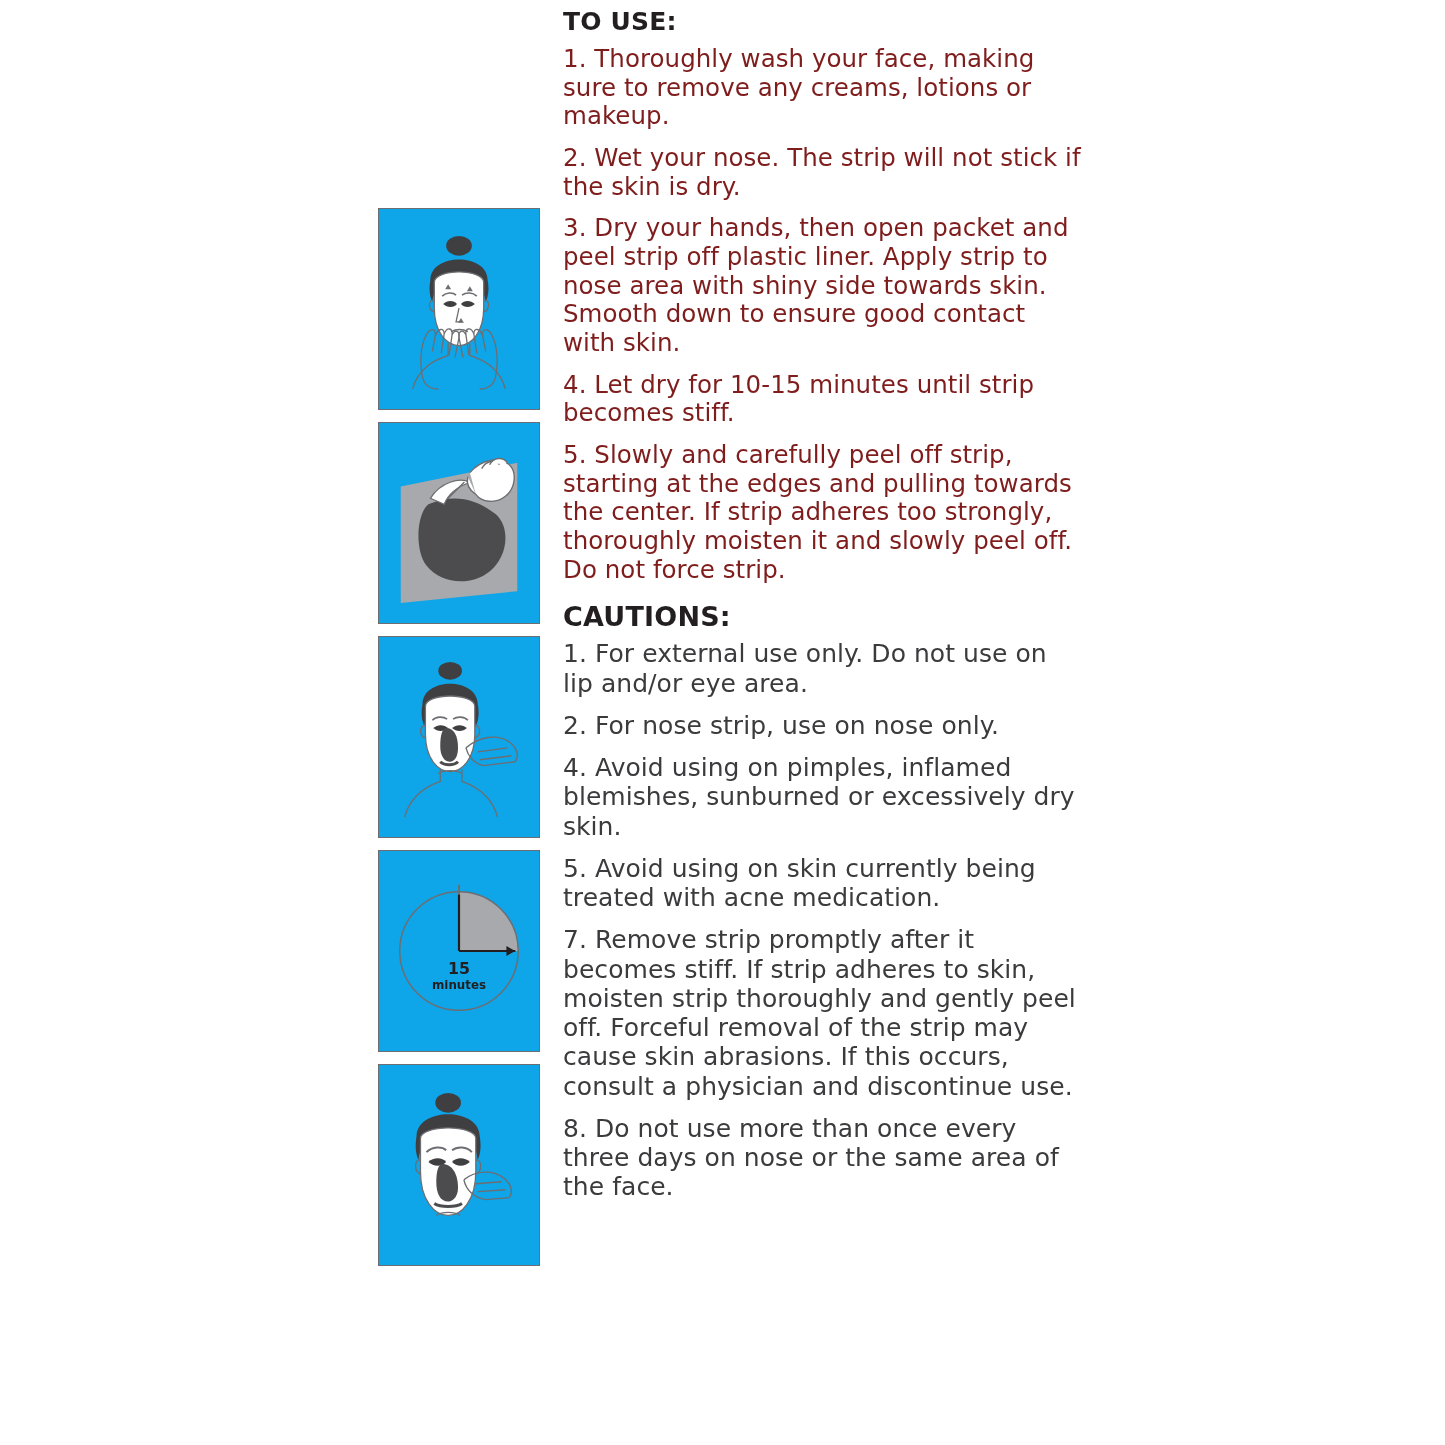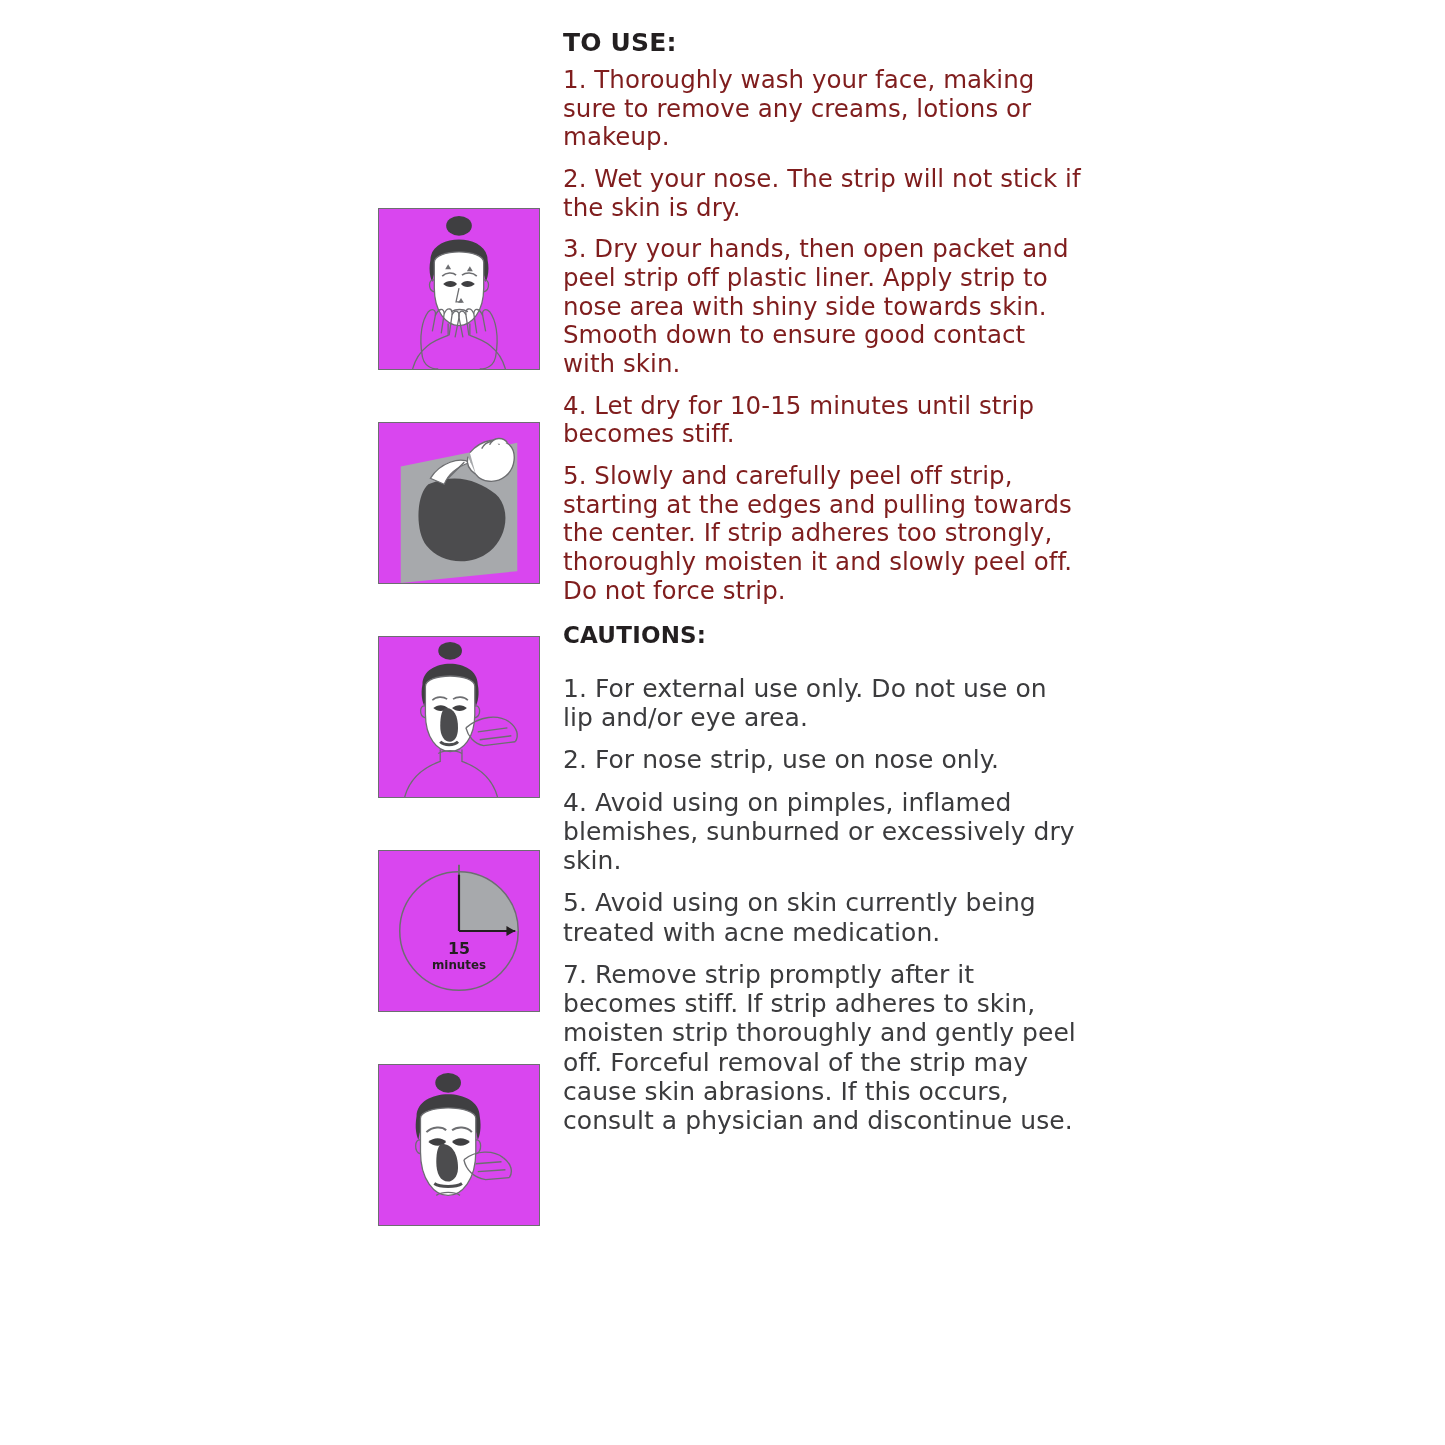--- a/index.html
+++ b/index.html
@@ -26,54 +26,54 @@
     position: absolute;
     left: 378px;
     top: 0;
     width: 170px;
     height: 1445px;
   }
   .fig {
     position: absolute;
     left: 0;
     width: 162px;
-    height: 162px;
+    height: 202px;
     border: 1.5px solid #6d6e71;
-    background: #d946ef;
+    background: #0ea5e9;
     box-sizing: border-box;
     overflow: hidden;
   }
   .fig svg { display: block; width: 100%; height: 100%; }
 
   .fig-1 { top: 208px; }
   .fig-2 { top: 422px; }
   .fig-3 { top: 636px; }
   .fig-4 { top: 850px; }
   .fig-5 { top: 1064px; }
 
   
   .content {
     position: absolute;
     left: 563px;
-    top: 29px;
+    top: 8px;
     width: 520px;
   }
   .section-head {
     font-family: "DejaVu Sans", sans-serif;
     font-weight: bold;
     font-size: 25px;
     line-height: 1.08;
     color: #231f20;
     letter-spacing: 0.2px;
     margin: 0 0 10px 0;
   }
   .section-head.cautions {
-    font-size: 23px;
+    font-size: 27px;
     margin-top: 18px;
-    margin-bottom: 26px;
+    margin-bottom: 8px;
   }
   .step {
     font-size: 24.5px;
     line-height: 1.17;
     color: #7f1d1d;
     margin: 0 0 13px 0;
     letter-spacing: 0.05px;
   }
   .caution {
     font-size: 25px;
@@ -244,15 +244,16 @@
     <p class="step">4. Let dry for 10-15 minutes until strip becomes stiff.</p>
     <p class="step">5. Slowly and carefully peel off strip, starting at the edges and pulling towards the center. If strip adheres too strongly, thoroughly moisten it and slowly peel off. Do not force strip.</p>
 
     <h2 class="section-head cautions">CAUTIONS:</h2>
 
     <p class="caution">1. For external use only. Do not use on lip and/or eye area.</p>
     <p class="caution">2. For nose strip, use on nose only.</p>
     <p class="caution">4. Avoid using on pimples, inflamed blemishes, sunburned or excessively dry skin.</p>
     <p class="caution">5. Avoid using on skin currently being treated with acne medication.</p>
     <p class="caution">7. Remove strip promptly after it becomes stiff. If strip adheres to skin, moisten strip thoroughly and gently peel off. Forceful removal of the strip may cause skin abrasions. If this occurs, consult a physician and discontinue use.</p>
+    <p class="caution clip-last">8. Do not use more than once every three days on nose or the same area of the face.</p>
 
   </div>
 </div>
 
 </body></html>

